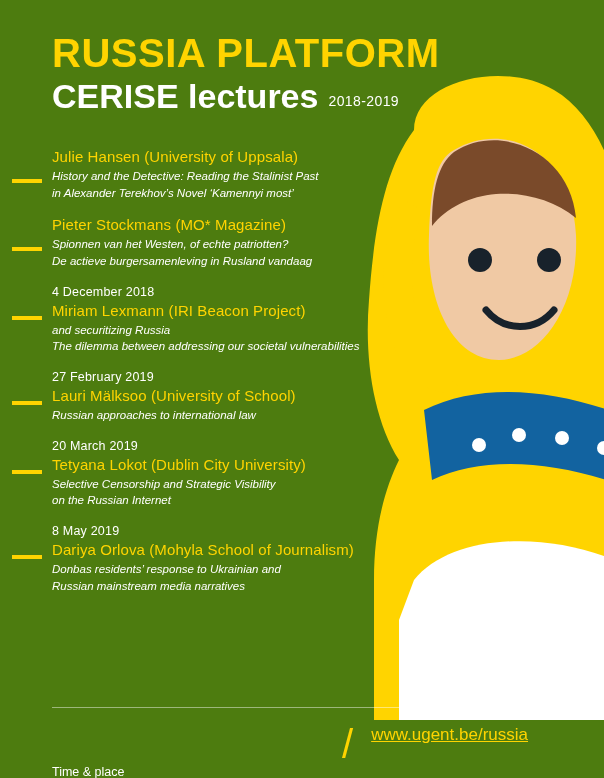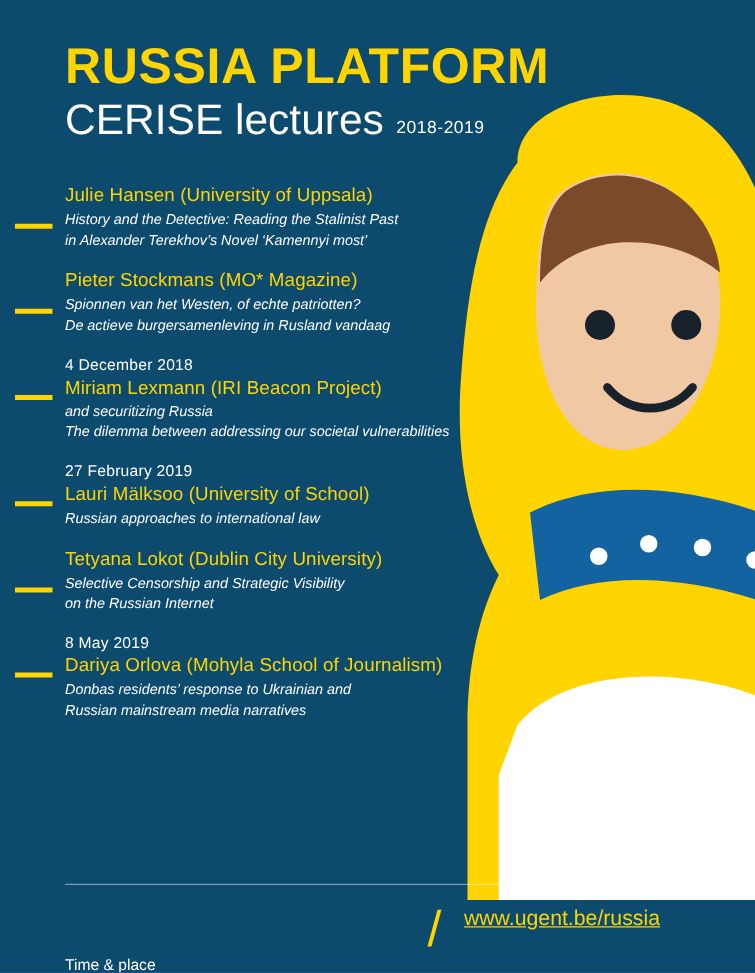--- a/index.html
+++ b/index.html
@@ -5,21 +5,21 @@
   * { margin:0; padding:0; box-sizing:border-box; }
   html, body {
     width:604px; height:778px;
     background:#1263a0;
     font-family:"Liberation Sans", sans-serif;
     overflow:hidden;
   }
   #poster {
     position:relative;
     width:604px; height:778px;
-    background:#0c4a6e;
+    background:#4d7c0f;
     overflow:hidden;
   }
 
   
   .doll-wrap {
     position:absolute;
     right:-40px; top:60px;
     width:340px; height:660px;
     pointer-events:none;
   }
@@ -38,21 +38,21 @@
     line-height:1.05;
   }
   .title-sub-row {
     display:flex;
     align-items:flex-end;
     gap:10px;
     margin-top:4px;
   }
   .title-sub {
     font-size:34px;
-    font-weight:normal;
+    font-weight:bold;
     color:#ffffff;
     line-height:1.1;
   }
   .title-years {
     font-size:14px;
     color:#ffffff;
     padding-bottom:6px;
     letter-spacing:0.4px;
   }
 
@@ -196,20 +196,21 @@
 
     <div class="lecture">
       <span class="dash"></span>
       <div class="lec-date">27 February 2019</div>
       <div class="lec-speaker">Lauri Mälksoo (University of School)</div>
       <div class="lec-topic">Russian approaches to international law</div>
     </div>
 
     <div class="lecture">
       <span class="dash"></span>
+      <div class="lec-date">20 March 2019</div>
       <div class="lec-speaker">Tetyana Lokot (Dublin City University)</div>
       <div class="lec-topic">Selective Censorship and Strategic Visibility</div>
       <div class="lec-topic">on the Russian Internet</div>
     </div>
 
     <div class="lecture">
       <span class="dash"></span>
       <div class="lec-date">8 May 2019</div>
       <div class="lec-speaker">Dariya Orlova (Mohyla School of Journalism)</div>
       <div class="lec-topic">Donbas residents’ response to Ukrainian and</div>

